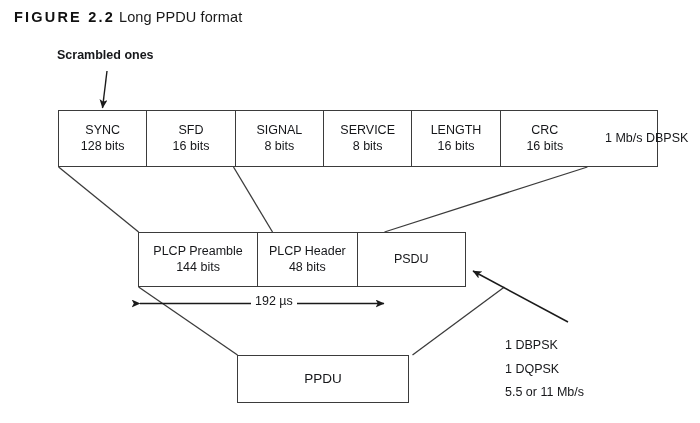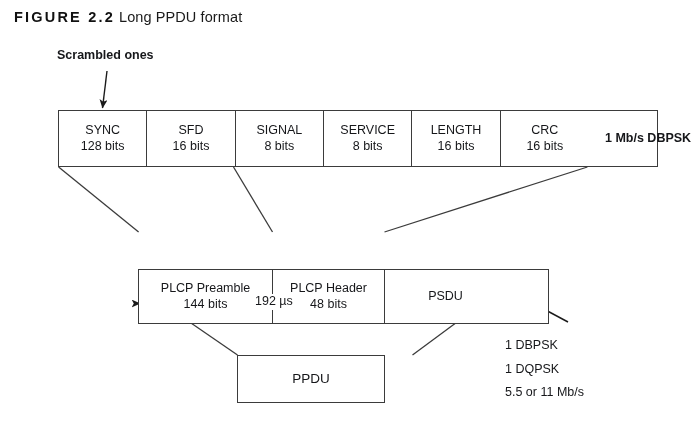--- a/index.html
+++ b/index.html
@@ -80,47 +80,46 @@
     top: 110px;
     width: 600px;
     height: 57px;
   }
   #row-top .cell { width: 88.33px; }
 
   
   #row-mid {
     left: 138px;
     top: 232px;
-    width: 411px;
+    width: 328px;
     height: 55px;
-    margin-top: 37px;
   }
   #cell-plcp-preamble { width: 134px; }
   #cell-plcp-header   { width: 112px; }
   #cell-psdu          { width: 121px; }
 
   
   #row-bottom {
     left: 237px;
     top: 355px;
-    width: 148px;
+    width: 172px;
     height: 48px;
   }
   #cell-ppdu { width: 100%; font-size: 13.5px; }
 
   
   .note {
     position: absolute;
     font-size: 12.5px;
     line-height: 15.5px;
     color: #16171a;
     white-space: nowrap;
   }
   #label-scrambled { left: 57px;  top: 48px; font-weight: bold; }
-  #label-rate-top  { left: 605px; top: 131px; font-weight: bold; }
+  #label-rate-top  { left: 605px; top: 131px; }
   #label-dim       { left: 251px; top: 294px; font-size: 12.5px; background:#fff; padding: 0 4px; }
   #label-mods      { left: 505px; top: 330px; }
   #label-mods div  { display: block; margin-top: 8px; }
 </style>
 </head>
 <body>
 
 <div id="page">
 
   <div id="fig-title">

